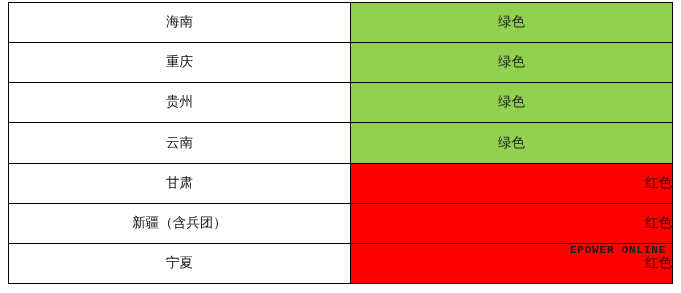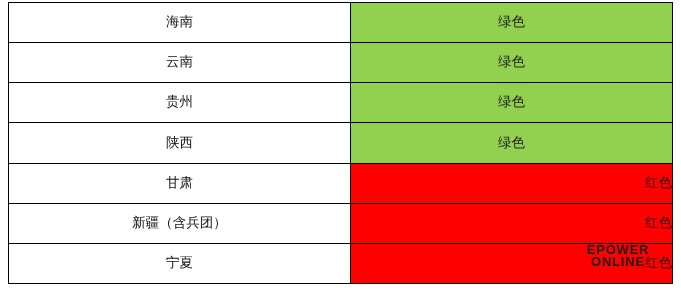--- a/index.html
+++ b/index.html
@@ -93,22 +93,22 @@
   #watermark .wm-bolt {
     position: absolute;
     left: 44px;
     top: -1px;
     width: 10px;
     height: 18px;
     z-index: 2;
   }
   #watermark .wm-en {
     display: block;
-    font-family: Liberation Sans, sans-serif;
-    font-size: 13px;
+    font-family: Liberation Mono, monospace;
+    font-size: 11px;
     font-weight: bold;
     letter-spacing: 0.8px;
     color: #1c1c1c;
     line-height: 12px;
     text-align: center;
     margin-top: 1px;
   }
 </style>
 </head>
 <body>
@@ -118,29 +118,29 @@
     <colgroup>
       <col class="col-region">
       <col class="col-status">
     </colgroup>
     <tbody>
         <tr>
           <td class="cell-region">海南</td>
           <td class="cell-status status-green">绿色</td>
         </tr>
         <tr>
-          <td class="cell-region">云南</td>
+          <td class="cell-region">重庆</td>
           <td class="cell-status status-green">绿色</td>
         </tr>
         <tr>
           <td class="cell-region">贵州</td>
           <td class="cell-status status-green">绿色</td>
         </tr>
         <tr>
-          <td class="cell-region">陕西</td>
+          <td class="cell-region">云南</td>
           <td class="cell-status status-green">绿色</td>
         </tr>
         <tr>
           <td class="cell-region">甘肃</td>
           <td class="cell-status status-red">红色</td>
         </tr>
         <tr>
           <td class="cell-region">新疆（含兵团）</td>
           <td class="cell-status status-red">红色</td>
         </tr>

